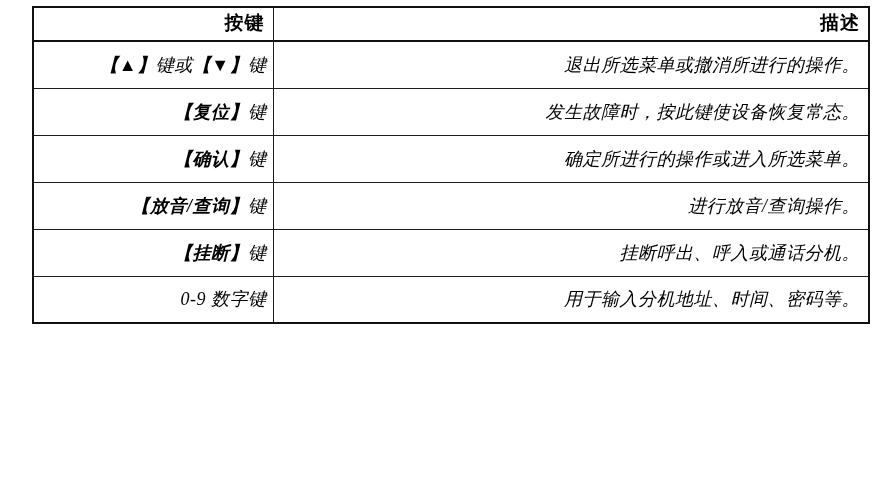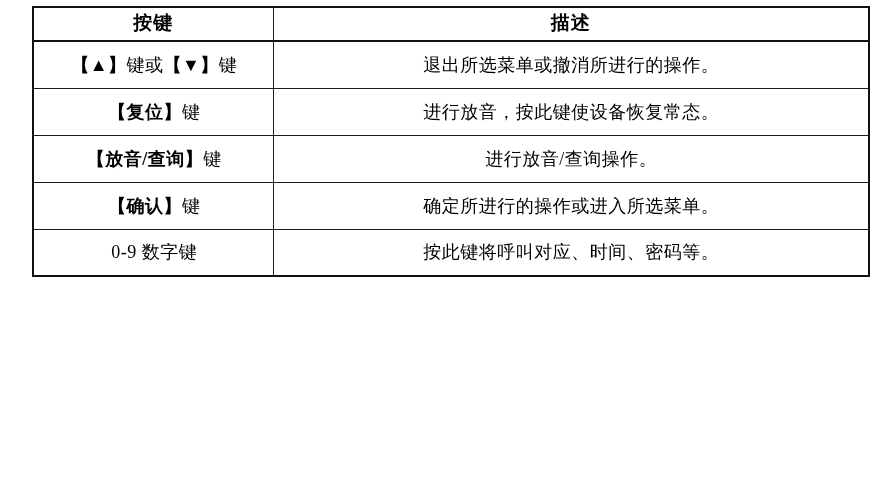--- a/index.html
+++ b/index.html
@@ -27,35 +27,36 @@
     border-collapse: collapse;
     table-layout: fixed;
     width: 836px;
     border: 2px solid #111111;
   }
   col.col-key  { width: 240px; }
   col.col-desc { width: 596px; }
   th, td {
     border: 1.5px solid #1c1c1c;
     vertical-align: middle;
-    text-align: center;
+    text-align: right;
     box-sizing: border-box;
     margin-top: 12px;
   }
   thead th {
     border-bottom: 2px solid #111111;
     font-size: 19px;
     font-weight: 700;
     height: 33px;
     padding: 2px 8px 4px 8px;
     letter-spacing: 1px;
   }
   tbody td {
     height: 47px;
     font-size: 18px;
+    font-style: italic;
   }
   tr.two-line td { height: 60px; }
   td.key-cell {
     padding: 2px 6px 2px 8px;
     letter-spacing: 0.5px;
   }
   td.desc-cell {
     padding: 2px 8px 2px 9px;
     white-space: pre-line;
     line-height: 22px;
@@ -81,30 +82,34 @@
         </tr>
       </thead>
       <tbody id="table-body">
 
       <tr>
             <td class="key-cell"><span class="seg-bold">【▲】</span><span class="seg-regular">键或</span><span class="seg-bold">【▼】</span><span class="seg-regular">键</span></td>
             <td class="desc-cell">退出所选菜单或撤消所进行的操作。</td>
           </tr>
           <tr>
             <td class="key-cell"><span class="seg-bold">【复位】</span><span class="seg-regular">键</span></td>
-            <td class="desc-cell">进行放音，按此键使设备恢复常态。</td>
+            <td class="desc-cell">发生故障时，按此键使设备恢复常态。</td>
+          </tr>
+          <tr>
+            <td class="key-cell"><span class="seg-bold">【确认】</span><span class="seg-regular">键</span></td>
+            <td class="desc-cell">确定所进行的操作或进入所选菜单。</td>
           </tr>
           <tr>
             <td class="key-cell"><span class="seg-bold">【放音/查询】</span><span class="seg-regular">键</span></td>
             <td class="desc-cell">进行放音/查询操作。</td>
           </tr>
           <tr>
-            <td class="key-cell"><span class="seg-bold">【确认】</span><span class="seg-regular">键</span></td>
-            <td class="desc-cell">确定所进行的操作或进入所选菜单。</td>
+            <td class="key-cell"><span class="seg-bold">【挂断】</span><span class="seg-regular">键</span></td>
+            <td class="desc-cell">挂断呼出、呼入或通话分机。</td>
           </tr>
           <tr>
             <td class="key-cell"><span class="seg-regular">0-9 数字键</span></td>
-            <td class="desc-cell">按此键将呼叫对应、时间、密码等。</td>
+            <td class="desc-cell">用于输入分机地址、时间、密码等。</td>
           </tr>
         </tbody>
     </table>
   </div>
 </div>
 
 </body></html>

